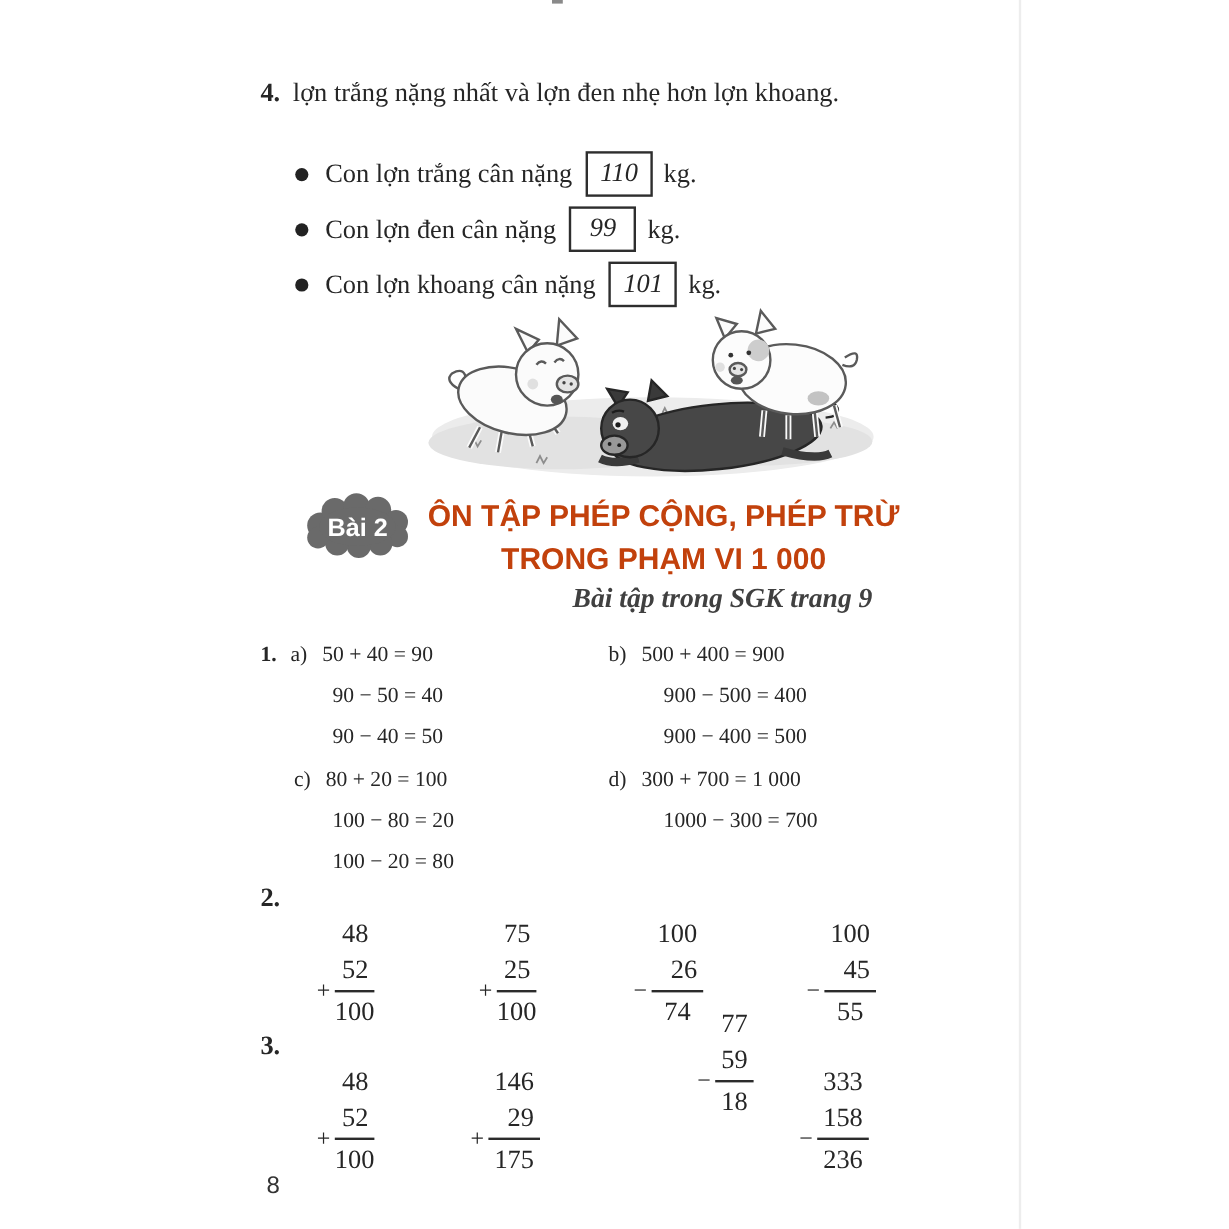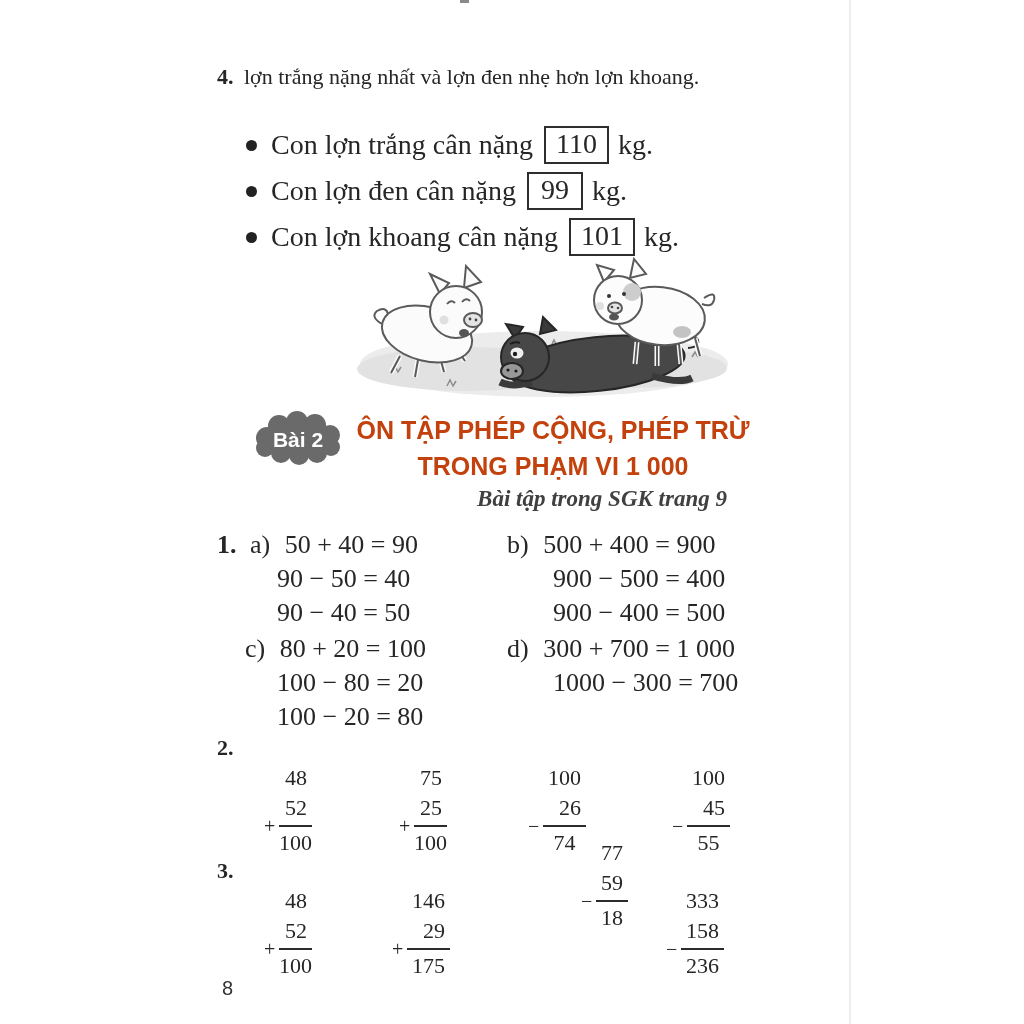--- a/index.html
+++ b/index.html
@@ -14,41 +14,41 @@
   .scan-tick{position:absolute;left:460px;top:0;width:9px;height:3px;background:#8a8a8a;}
 
   
   .p4{left:217px;top:58px;width:632px;font-size:22px;line-height:37px;}
   .p4 .qnum{position:absolute;left:0;top:0;font-weight:bold;}
   .p4 .ptext{padding-left:27px;}
   .p4 .l1{text-align:justify;text-align-last:justify;}
 
   
   .bullets{left:246px;top:127px;}
-  .bullet-row{display:flex;align-items:center;height:36px;margin-bottom:10px;font-size:28px;}
+  .bullet-row{display:flex;align-items:center;height:36px;margin-bottom:10px;font-size:22px;}
   .bullet-dot{width:11px;height:11px;border-radius:50%;background:#222;margin-right:14px;flex:0 0 auto;}
   .answer-box{
     display:inline-flex;justify-content:center;align-items:center;
     min-width:32px;padding:1px 10px 3px;margin:0 9px 0 11px;
-    border:2px solid #2e2e2e;height:30px;
+    border:2px solid #2e2e2e;height:30px;font-style:italic;
   }
 
   
   .pigs{left:352px;top:254px;}
 
   
   .badge{left:250px;top:408px;}
   .title-wrap{left:353px;top:412px;width:400px;text-align:center;
     font-family:"Liberation Sans", sans-serif;font-weight:bold;color:#c2410c;
     font-size:25px;line-height:36px;letter-spacing:0px;}
   .subtitle{left:327px;top:486px;width:400px;text-align:right;
     font-size:23px;font-weight:bold;font-style:italic;color:#404040;}
 
   
-  .eq-col{font-size:26px;line-height:34px;}
+  .eq-col{font-size:18px;line-height:34px;}
   .eq-col-left{left:217px;top:528px;}
   .eq-col-right{left:507px;top:528px;}
   .eq-group{margin-bottom:2px;}
   .eq-first .qnum{font-weight:bold;margin-right:7px;}
   .plabel{margin-right:8px;}
   .eq-rest{padding-left:60px;}
   .eq-col-right .eq-rest{padding-left:46px;}
 
   
   .sec-label{font-size:22px;font-weight:bold;}

